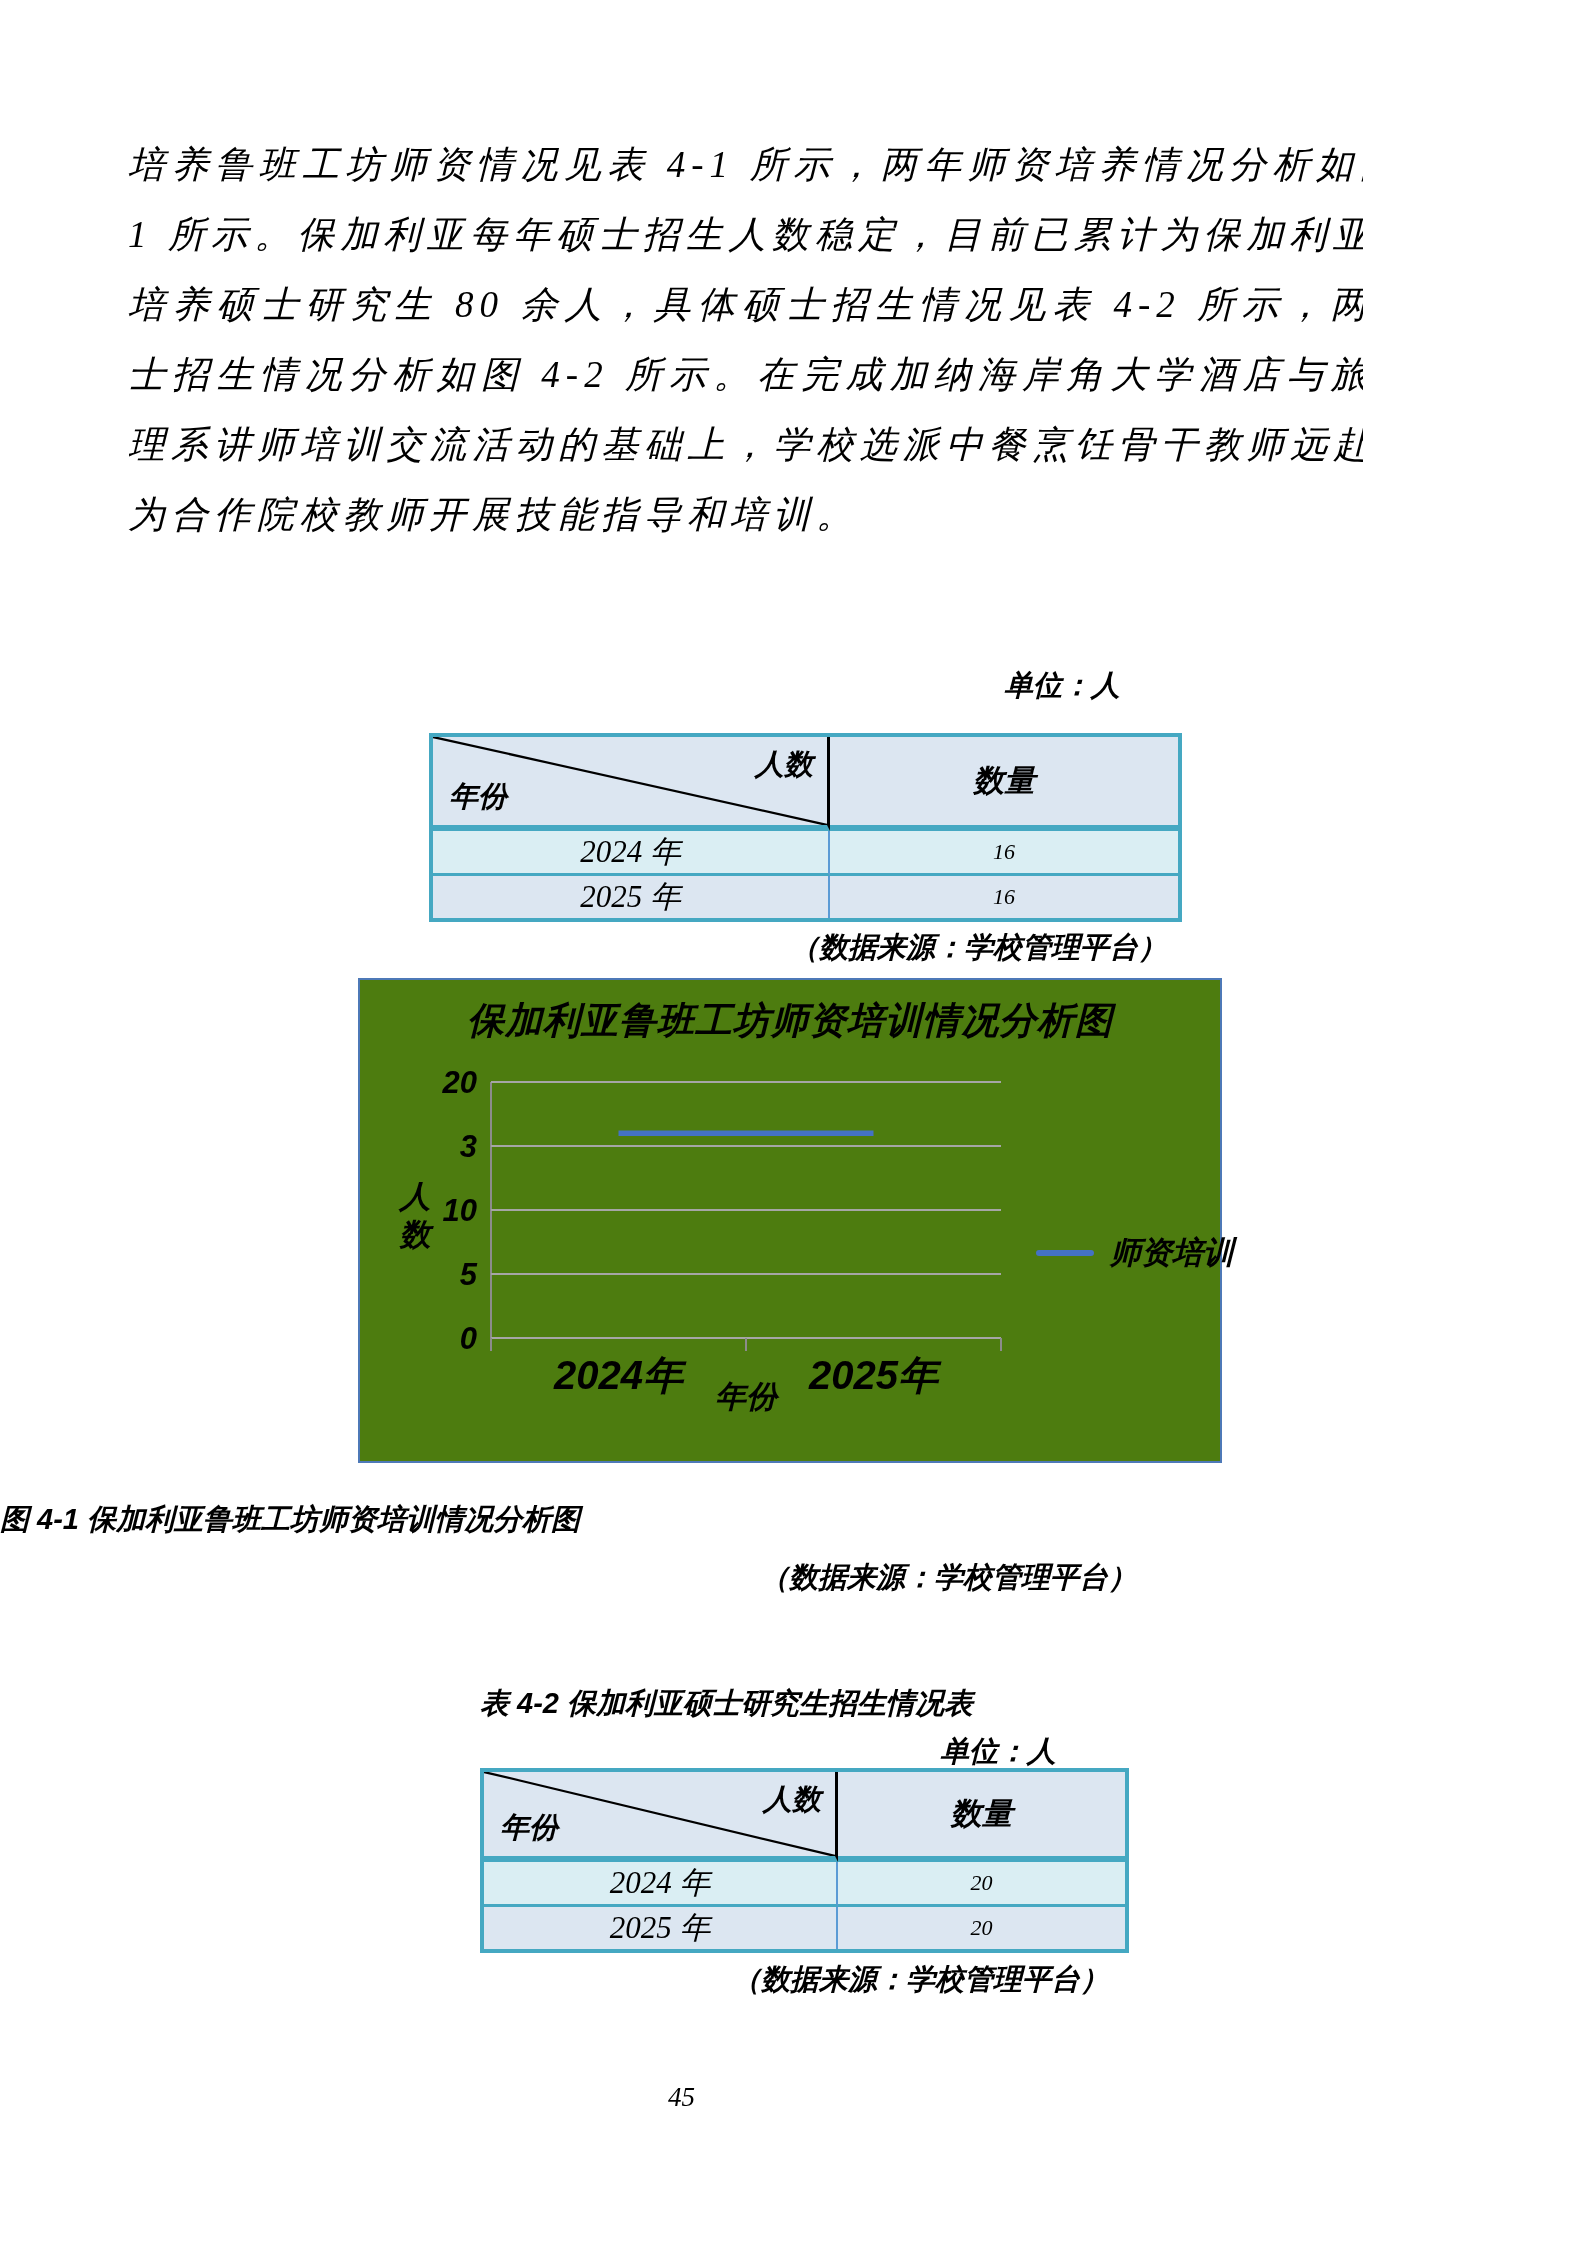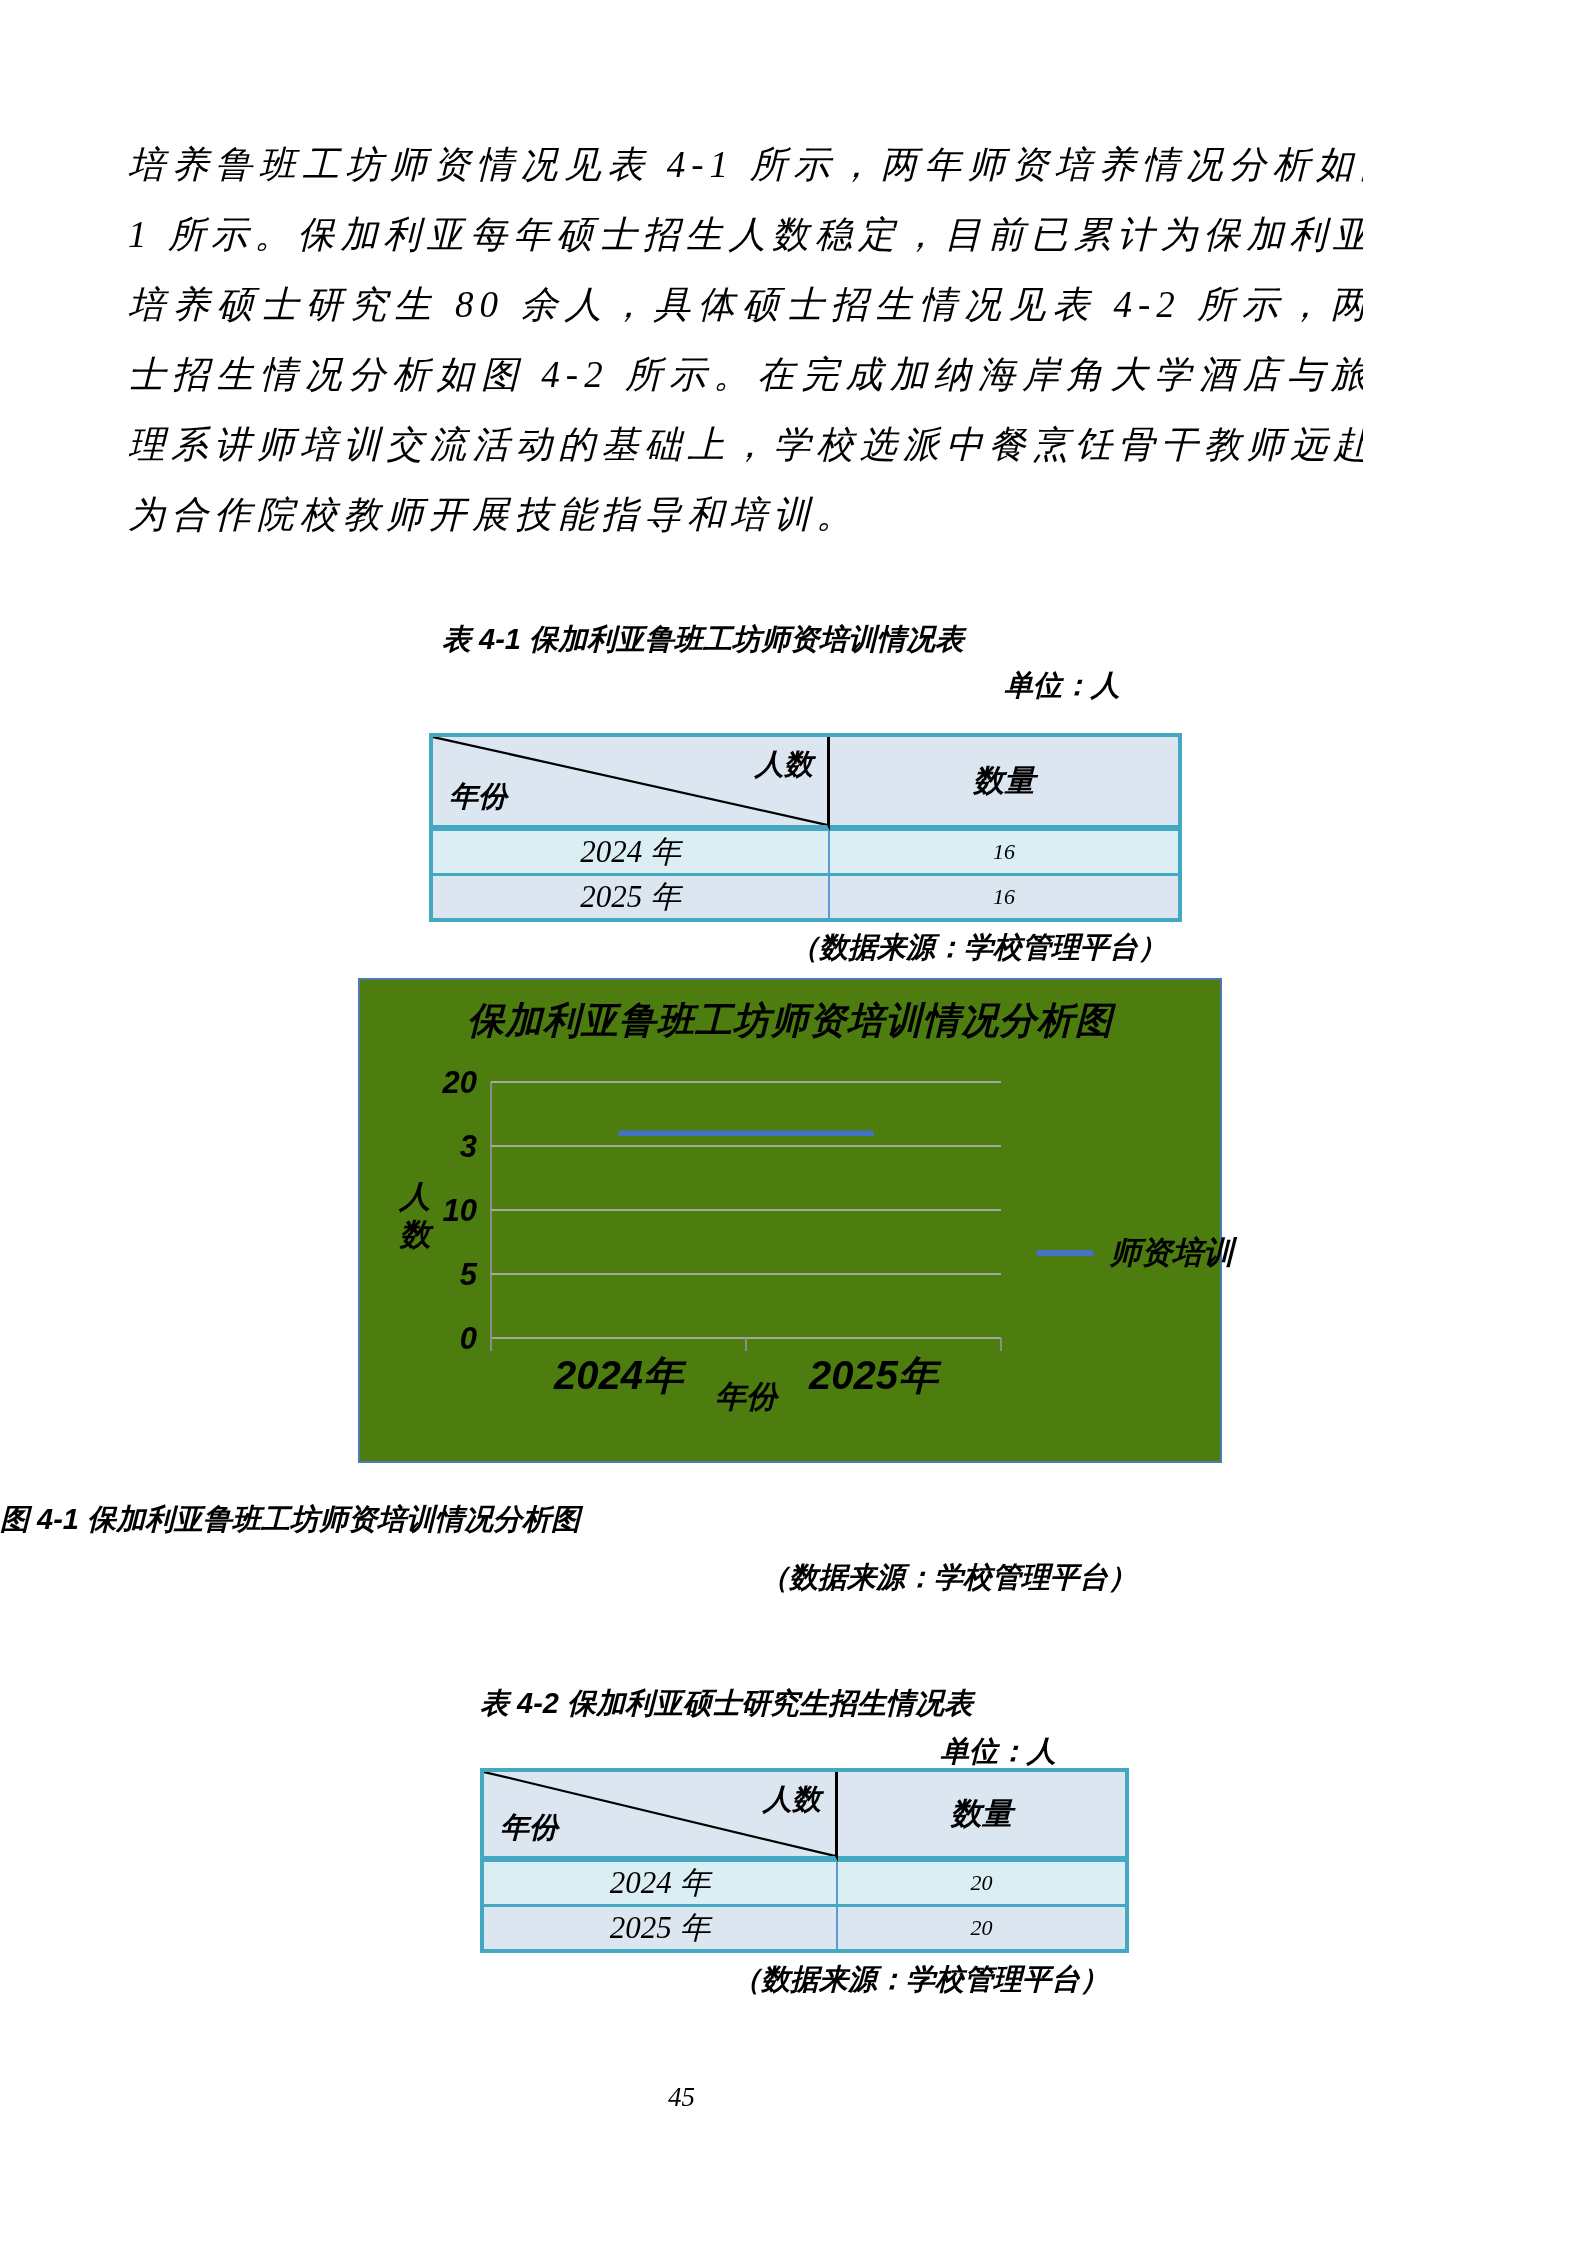--- a/index.html
+++ b/index.html
@@ -86,21 +86,20 @@
   .legend-label{font-family:"Liberation Sans", sans-serif;font-weight:bold;font-size:31px;white-space:nowrap;}
   .page-number{left:0;top:2082px;width:100%;text-align:center;font-size:27px;}
 </style>
 </head>
 <body>
 
 <div class="page">
 
   <p class="abs body-text">培养鲁班工坊师资情况见表 4-1 所示，两年师资培养情况分析如图 4-1 所示。保加利亚每年硕士招生人数稳定，目前已累计为保加利亚当地培养硕士研究生 80 余人，具体硕士招生情况见表 4-2 所示，两年硕士招生情况分析如图 4-2 所示。在完成加纳海岸角大学酒店与旅游管理系讲师培训交流活动的基础上，学校选派中餐烹饪骨干教师远赴加纳为合作院校教师开展技能指导和培训。</p>
 
-  <div class="abs caption" style="left:442px;top:620px;">表 4-1  保加利亚鲁班工坊师资培训情况表</div>
   <div class="abs unit" style="left:800px;top:666px;width:320px;">单位：人</div>
 
   <table class="data-table" style="left:429px;top:733px;width:745px;">
     <colgroup>
         <col style="width:397px">
         <col style="width:348px">
       </colgroup>
     <thead>
       <tr>
         <th class="corner-cell" style="height:88px;">

